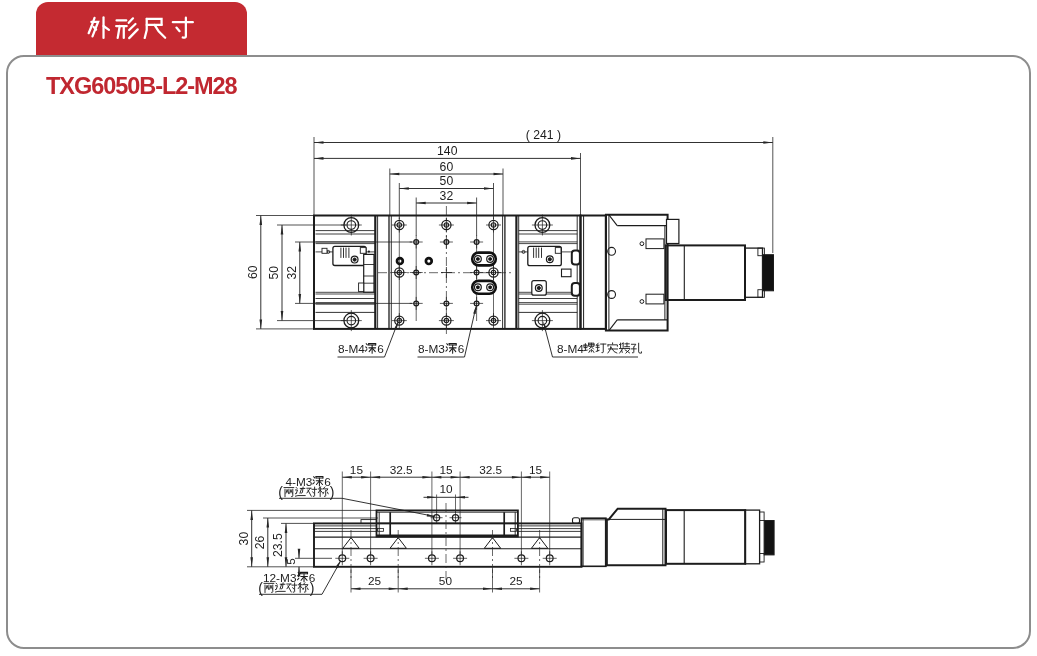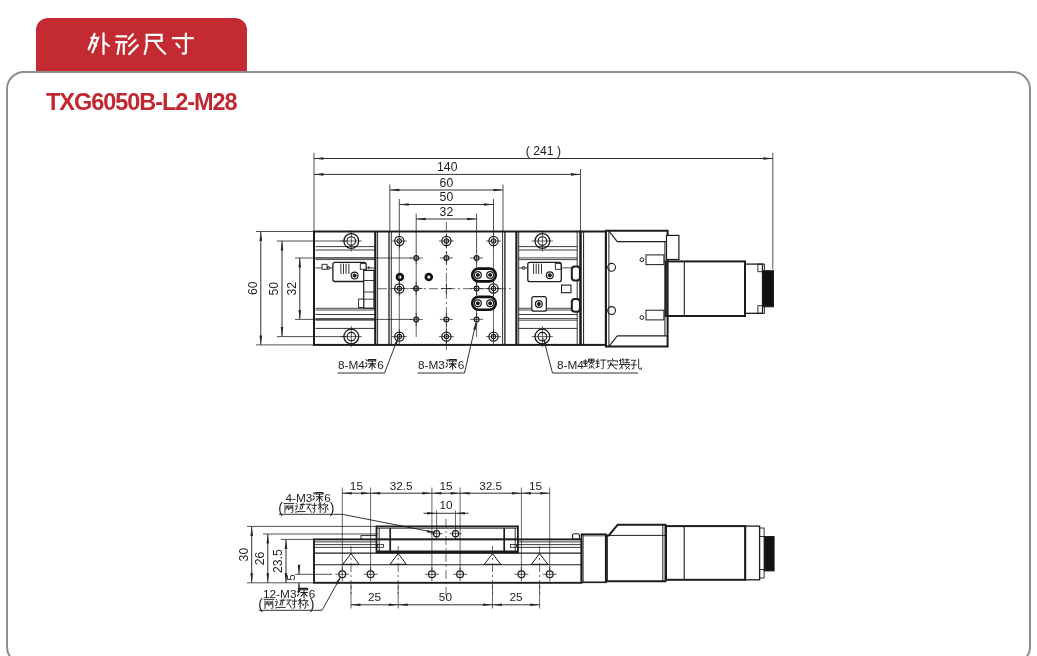--- a/index.html
+++ b/index.html
@@ -1,16 +1,16 @@
 <!DOCTYPE html>
 <html><head><meta charset="utf-8"><style>
 html,body{margin:0;padding:0;background:#fff;width:1037px;height:656px;overflow:hidden;}
 *{box-sizing:border-box;} .abs{position:absolute;}
 </style></head><body>
-<div style="position:relative;width:1037px;height:532px;background:#fff;margin-top:16px;">
+<div style="position:relative;width:1037px;height:532px;background:#fff;">
 
 <div class="abs" style="left:36px;top:2px;width:211px;height:53px;background:#c42a31;border-radius:12px 12px 0 0;"></div>
 
 <div class="abs" style="left:6px;top:55px;width:1025px;height:594px;border:2px solid #8d8d8d;border-radius:18px;background:transparent;"></div>
 <svg class="abs" style="left:0;top:0;filter:blur(0px);" width="1037" height="656" viewBox="0 0 1037 656">
 
 <g transform="translate(88,17) scale(2.25)" stroke="#ffffff" stroke-width="1.0" fill="none" stroke-linecap="round">
 <path d="M2.9,0.4 L1.7,3.8 L0.3,7.2"></path>
 <path d="M1.5,2.2 L4.5,2.2 L2.0,8.6"></path>
 <path d="M2.5,4.4 L3.6,5.6"></path>

